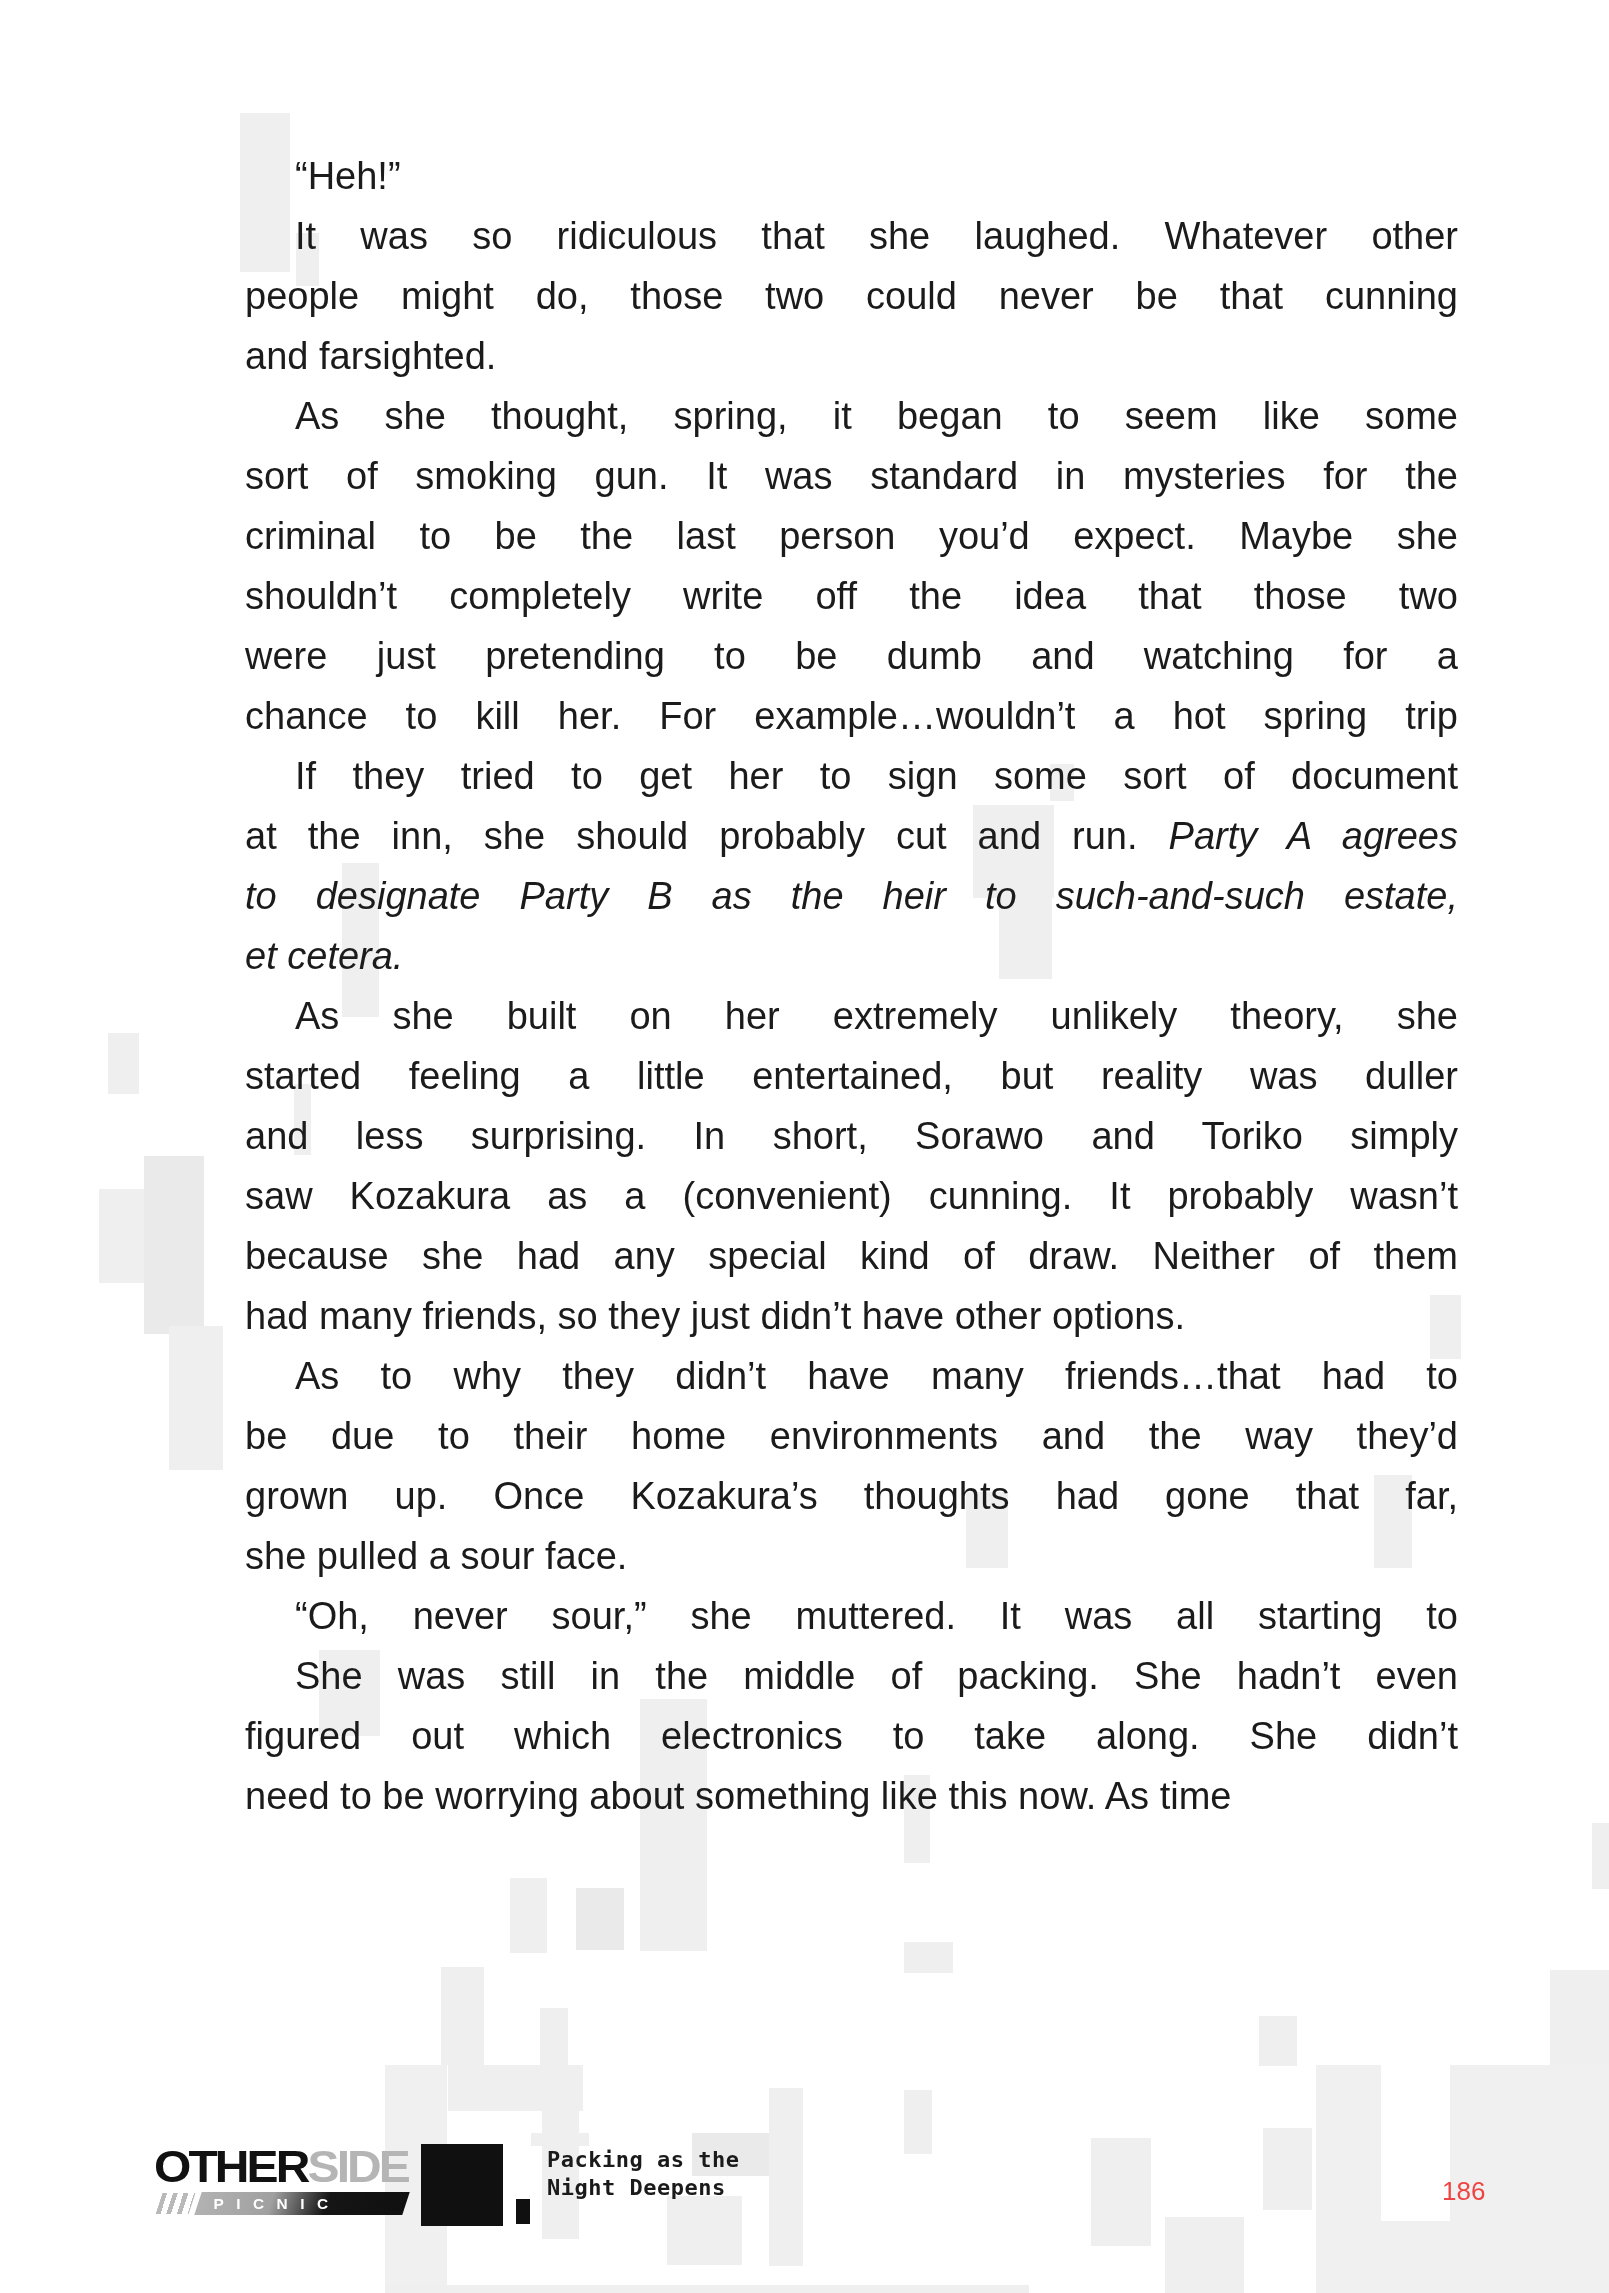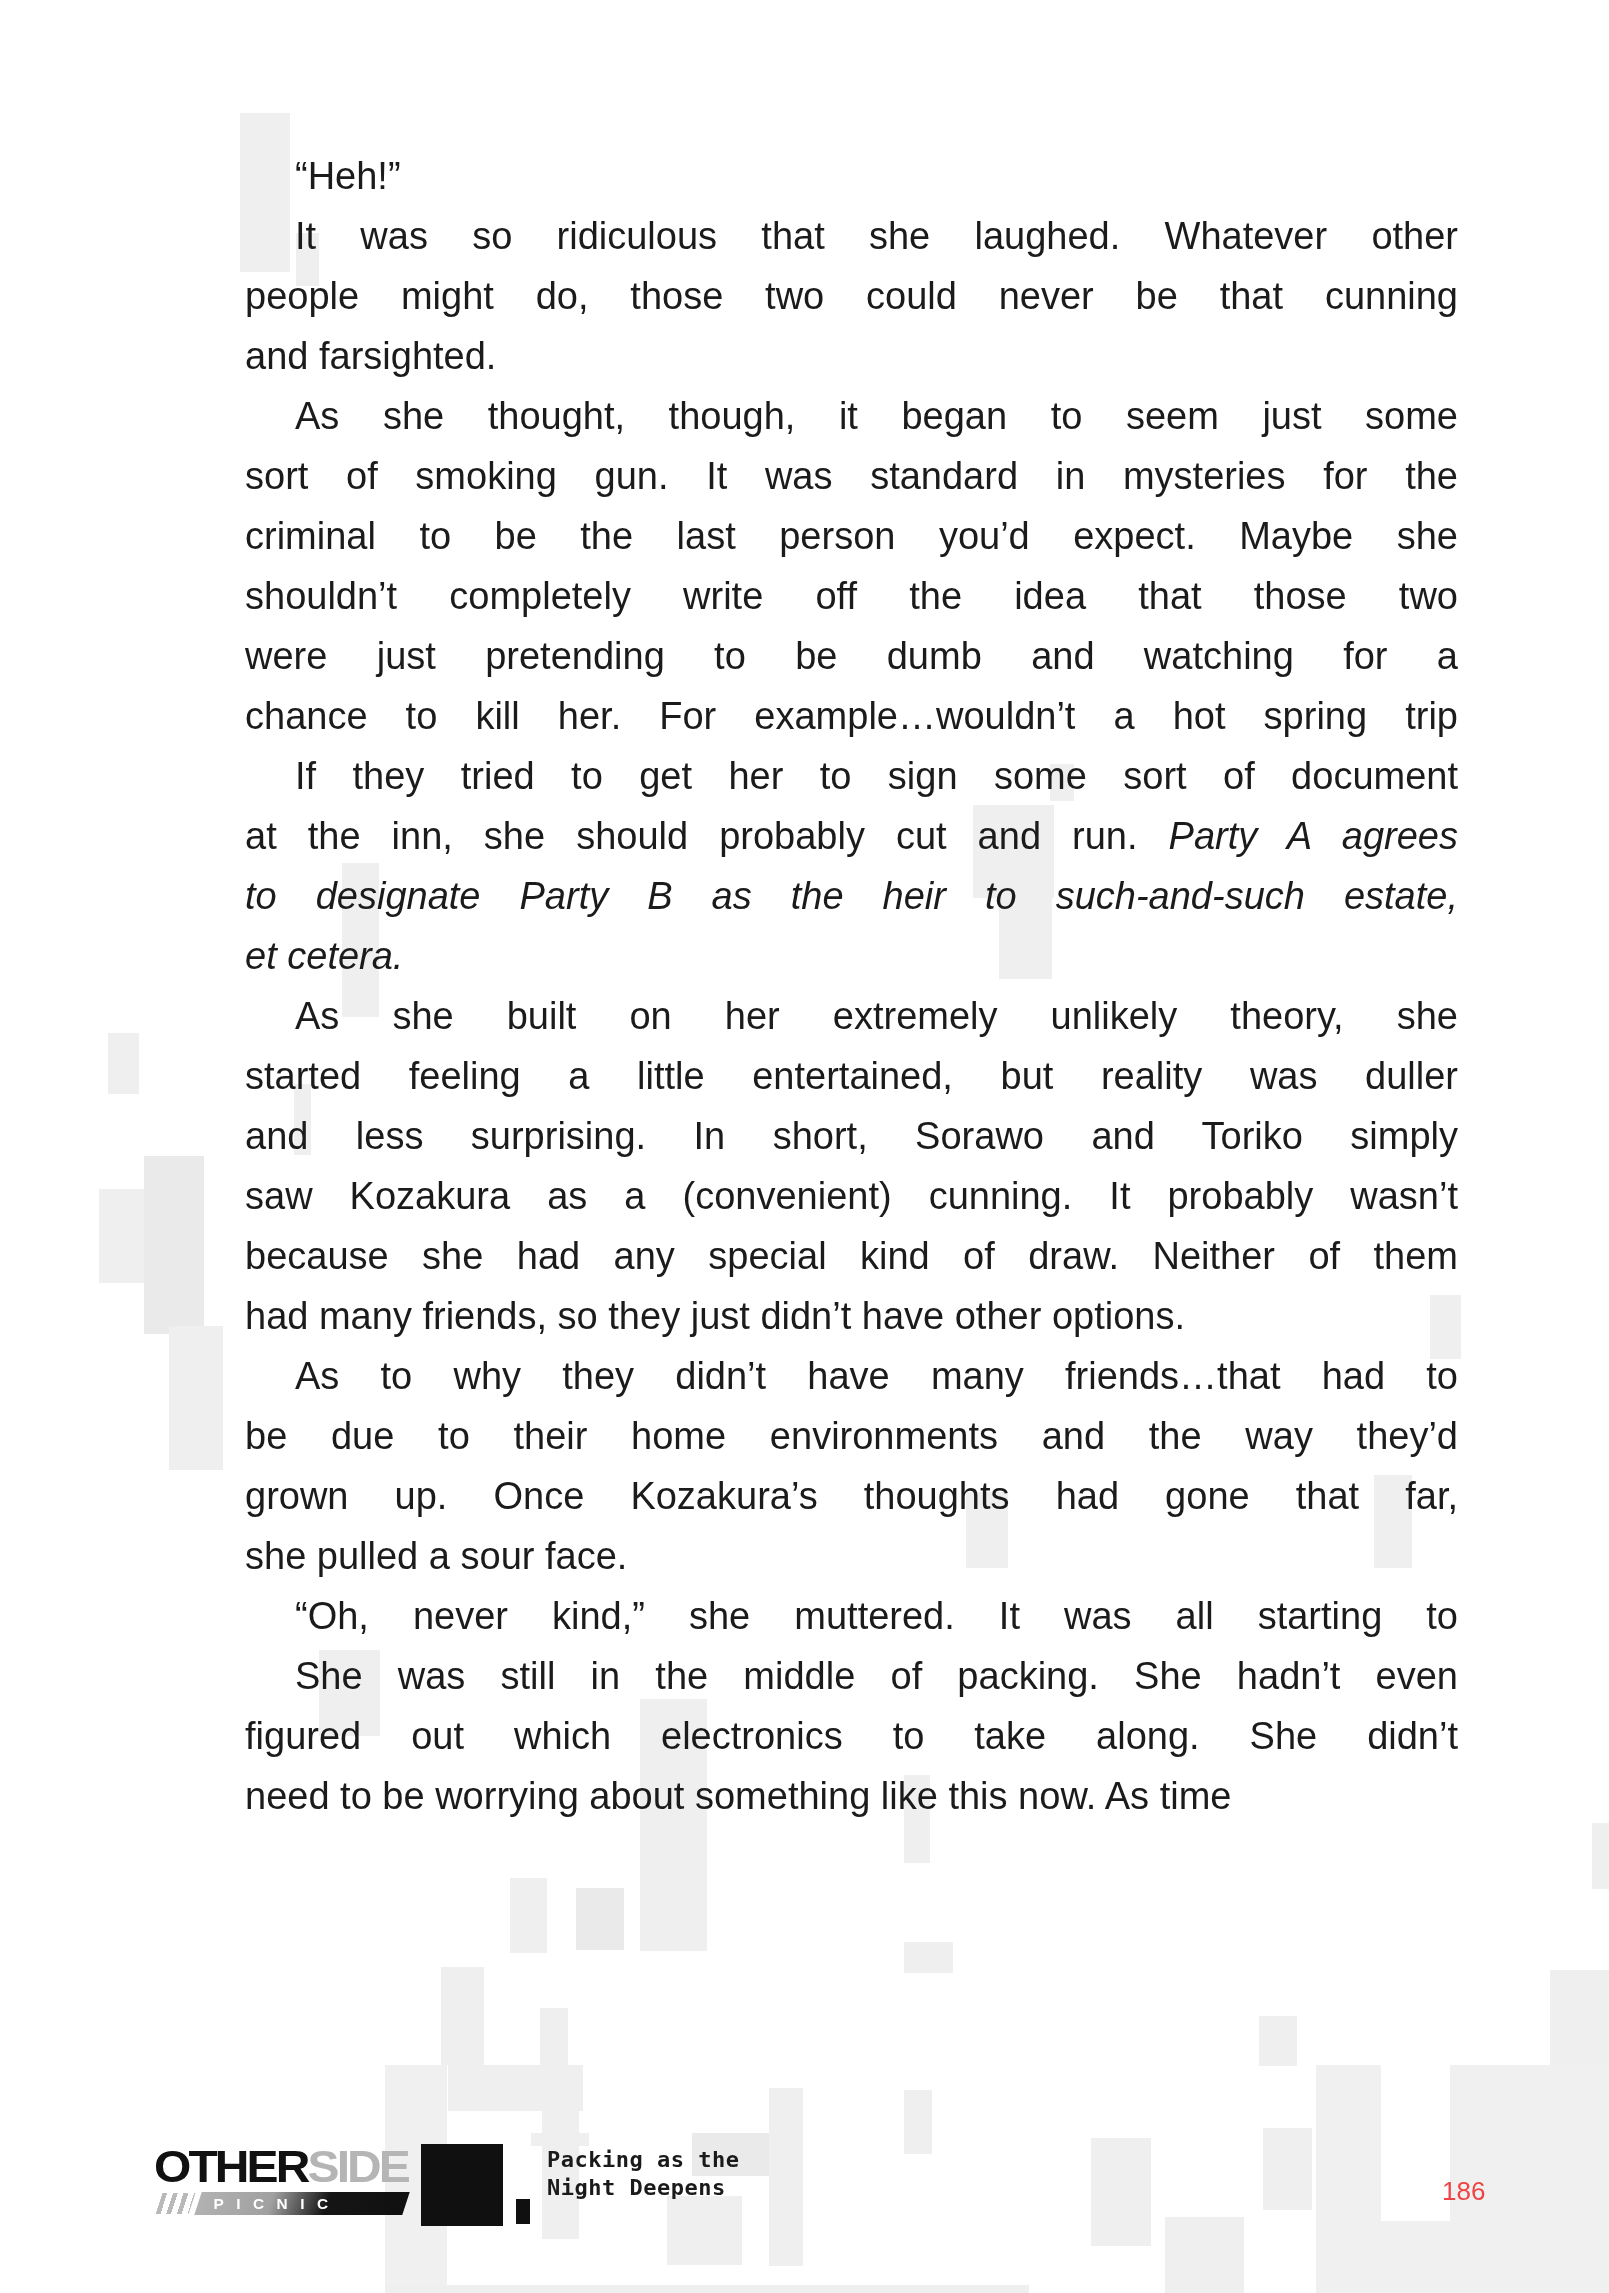--- a/index.html
+++ b/index.html
@@ -83,41 +83,41 @@
       <div class="glitch" style="left: 1381px; top: 2065px; width: 69px; height: 156px; background: rgb(255, 255, 255);"></div>
       <div class="glitch" style="left: 1165px; top: 2217px; width: 79px; height: 76px; background: rgb(239, 239, 239);"></div>
       <div class="glitch" style="left: 385px; top: 2285px; width: 644px; height: 8.6px; background: rgb(239, 239, 239);"></div>
     </div>
 
   <div class="text-block">
       <div class="line first last"><span>“Heh!”</span></div>
       <div class="line first"><span>It was so ridiculous that she laughed. Whatever other</span></div>
       <div class="line"><span>people might do, those two could never be that cunning</span></div>
       <div class="line last"><span>and farsighted.</span></div>
-      <div class="line first"><span>As she thought, though, it began to seem just some</span></div>
+      <div class="line first"><span>As she thought, spring, it began to seem like some</span></div>
       <div class="line"><span>sort of smoking gun. It was standard in mysteries for the</span></div>
       <div class="line"><span>criminal to be the last person you’d expect. Maybe she</span></div>
       <div class="line"><span>shouldn’t completely write off the idea that those two</span></div>
       <div class="line"><span>were just pretending to be dumb and watching for a</span></div>
       <div class="line"><span>chance to kill her. For example…wouldn’t a hot spring trip</span></div>
       <div class="line first"><span>If they tried to get her to sign some sort of document</span></div>
       <div class="line"><span>at the inn, she should probably cut and run. </span><em>Party A agrees</em></div>
       <div class="line"><em>to designate Party B as the heir to such-and-such estate,</em></div>
       <div class="line last"><em>et cetera.</em></div>
       <div class="line first"><span>As she built on her extremely unlikely theory, she</span></div>
       <div class="line"><span>started feeling a little entertained, but reality was duller</span></div>
       <div class="line"><span>and less surprising. In short, Sorawo and Toriko simply</span></div>
       <div class="line"><span>saw Kozakura as a (convenient) cunning. It probably wasn’t</span></div>
       <div class="line"><span>because she had any special kind of draw. Neither of them</span></div>
       <div class="line last"><span>had many friends, so they just didn’t have other options.</span></div>
       <div class="line first"><span>As to why they didn’t have many friends…that had to</span></div>
       <div class="line"><span>be due to their home environments and the way they’d</span></div>
       <div class="line"><span>grown up. Once Kozakura’s thoughts had gone that far,</span></div>
       <div class="line last"><span>she pulled a sour face.</span></div>
-      <div class="line first"><span>“Oh, never kind,” she muttered. It was all starting to</span></div>
+      <div class="line first"><span>“Oh, never sour,” she muttered. It was all starting to</span></div>
       <div class="line first"><span>She was still in the middle of packing. She hadn’t even</span></div>
       <div class="line"><span>figured out which electronics to take along. She didn’t</span></div>
       <div class="line last"><span>need to be worrying about something like this now. As time</span></div>
     </div>
 
   <div class="logo-word">
     <span class="p1">OTHER</span><span class="p2">SIDE</span>
   </div>
   <div class="logo-stripes"></div>
   <div class="logo-bar">

